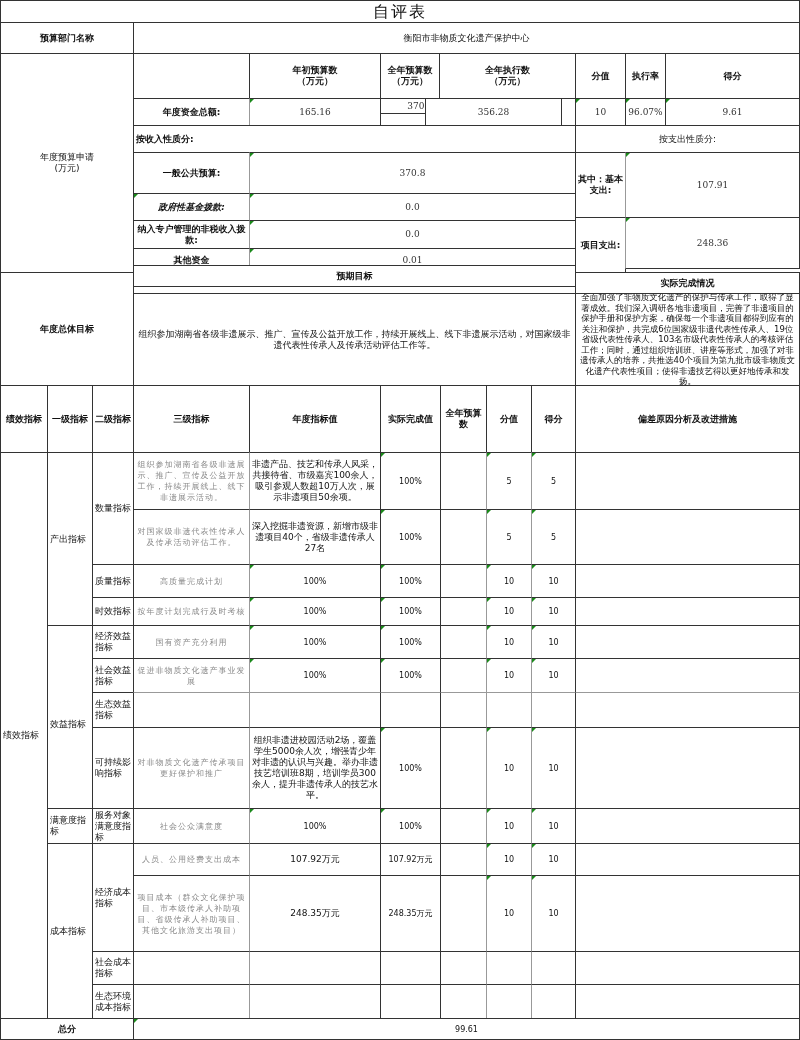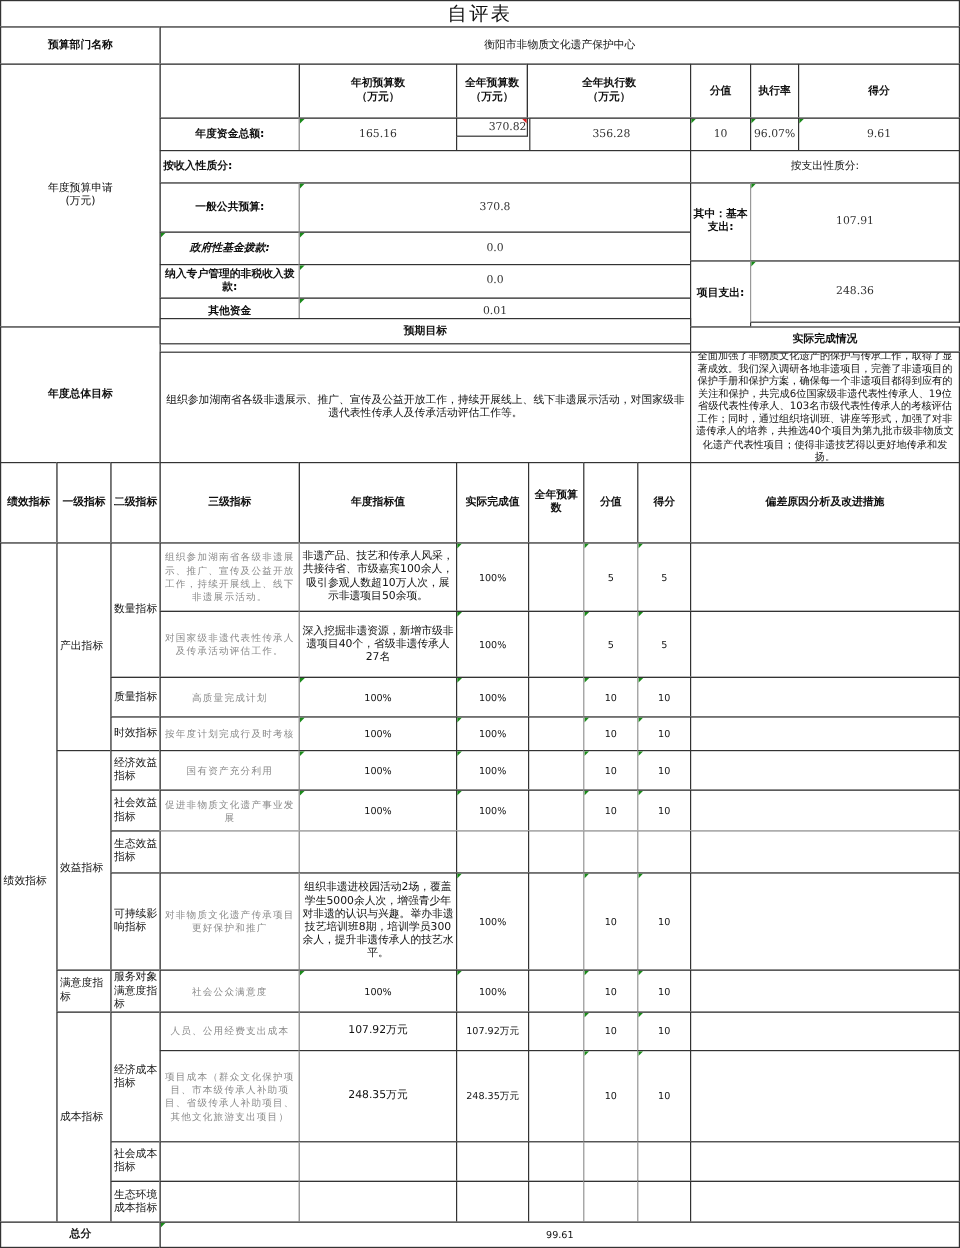--- a/index.html
+++ b/index.html
@@ -39,21 +39,21 @@
 （万元）</div>
 <div class="c b" style="left:439px;top:53px;width:137px;height:46px;white-space:pre-line;">全年执行数
 （万元）</div>
 <div class="c b" style="left:575px;top:53px;width:51px;height:46px;">分值</div>
 <div class="c b" style="left:625px;top:53px;width:41px;height:46px;">执行率</div>
 <div class="c b" style="left:665px;top:53px;width:135px;height:46px;">得分</div>
 
 <div class="c b" style="left:133px;top:98px;width:117px;height:28px;">年度资金总额:</div>
 <div class="c serif flag gl" style="left:249px;top:98px;width:132px;height:28px;">165.16</div>
 <div class="c serif flagr" style="left:380px;top:98px;width:60px;height:16px;padding-left:28px;">370.82</div>
-<div class="c serif" style="left:441px;top:98px;width:137px;height:28px;">356.28</div>
+<div class="c serif" style="left:425px;top:98px;width:137px;height:28px;">356.28</div>
 <div class="c serif flag" style="left:575px;top:98px;width:51px;height:28px;">10</div>
 <div class="c serif flag" style="left:625px;top:98px;width:41px;height:28px;">96.07%</div>
 <div class="c serif flag" style="left:665px;top:98px;width:135px;height:28px;">9.61</div>
 
 <div class="c b l" style="left:133px;top:125px;width:443px;height:28px;">按收入性质分:</div>
 <div class="c" style="left:575px;top:125px;width:225px;height:28px;">按支出性质分:</div>
 
 <div class="c b" style="left:133px;top:152px;width:117px;height:42px;">一般公共预算:</div>
 <div class="c serif flag gl" style="left:249px;top:152px;width:327px;height:42px;">370.8</div>
 <div class="c b flag" style="left:133px;top:193px;width:117px;height:28px;font-style:italic;">政府性基金拨款:</div>
@@ -62,21 +62,21 @@
 <div class="c serif flag gl" style="left:249px;top:220px;width:327px;height:29px;">0.0</div>
 <div class="c b" style="left:133px;top:248px;width:117px;height:25px;">其他资金</div>
 <div class="c serif flag gl" style="left:249px;top:248px;width:327px;height:25px;">0.01</div>
 
 <div class="c b" style="left:575px;top:152px;width:51px;height:66px;">其中：基本支出:</div>
 <div class="c serif flag gl" style="left:625px;top:152px;width:175px;height:66px;">107.91</div>
 <div class="c b" style="left:575px;top:217px;width:51px;height:56px;">项目支出:</div>
 <div class="c serif flag gl" style="left:625px;top:217px;width:175px;height:52px;">248.36</div>
 
 <div class="c b" style="left:0;top:272px;width:134px;height:114px;">年度总体目标</div>
-<div class="c b" style="left:133px;top:265px;width:443px;height:22px;">预期目标</div>
+<div class="c b" style="left:133px;top:265px;width:443px;height:22px;font-family:Liberation Serif, serif;">预期目标</div>
 <div class="c b" style="left:575px;top:272px;width:225px;height:22px;">实际完成情况</div>
 <div class="c" style="left:133px;top:293px;width:443px;height:93px;padding:2px 4px;">组织参加湖南省各级非遗展示、推广、宣传及公益开放工作，持续开展线上、线下非遗展示活动，对国家级非遗代表性传承人及传承活动评估工作等。</div>
 <div class="c" style="left:575px;top:293px;width:225px;height:93px;font-size:8.5px;line-height:10.5px;padding:1px 2px;">全面加强了非物质文化遗产的保护与传承工作，取得了显著成效。我们深入调研各地非遗项目，完善了非遗项目的保护手册和保护方案，确保每一个非遗项目都得到应有的关注和保护，共完成6位国家级非遗代表性传承人、19位省级代表性传承人、103名市级代表性传承人的考核评估工作；同时，通过组织培训班、讲座等形式，加强了对非遗传承人的培养，共推选40个项目为第九批市级非物质文化遗产代表性项目；使得非遗技艺得以更好地传承和发扬。</div>
 
 <div class="c b" style="left:0;top:385px;width:48px;height:68px;">绩效指标</div>
 <div class="c b" style="left:47px;top:385px;width:46px;height:68px;">一级指标</div>
 <div class="c b" style="left:92px;top:385px;width:42px;height:68px;">二级指标</div>
 <div class="c b" style="left:133px;top:385px;width:117px;height:68px;">三级指标</div>
 <div class="c b" style="left:249px;top:385px;width:132px;height:68px;">年度指标值</div>
 <div class="c b" style="left:380px;top:385px;width:61px;height:68px;">实际完成值</div>

